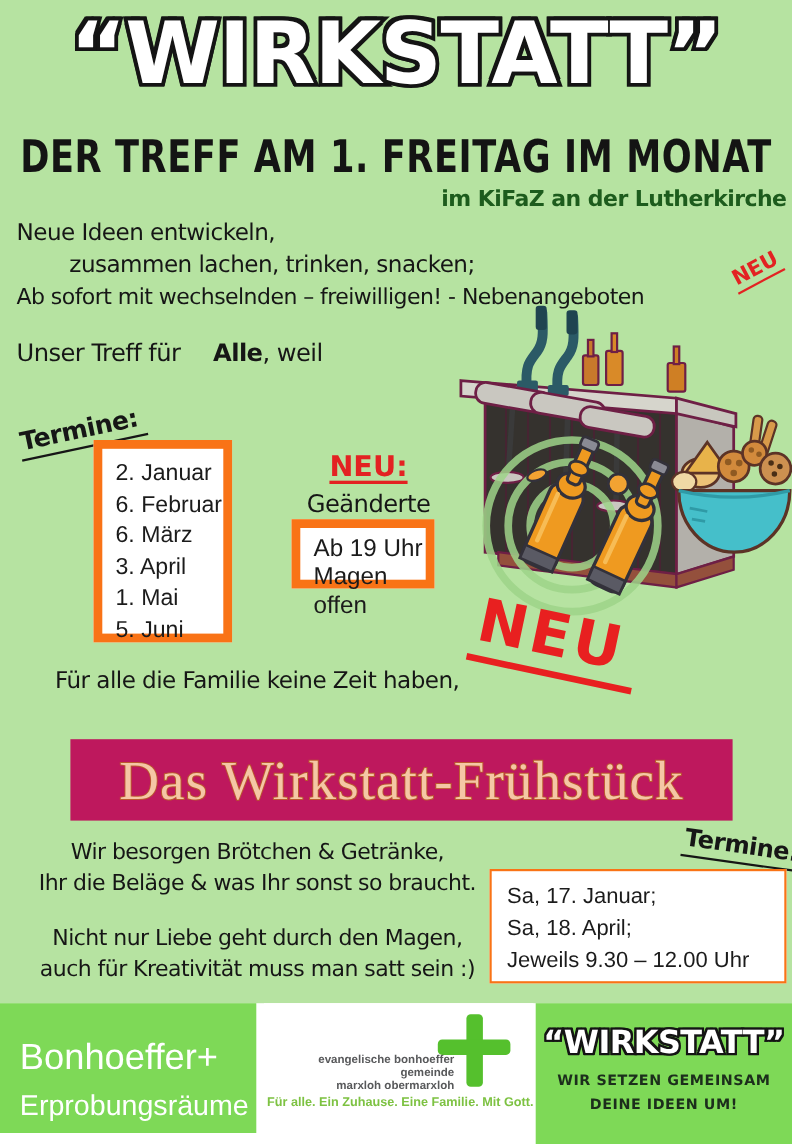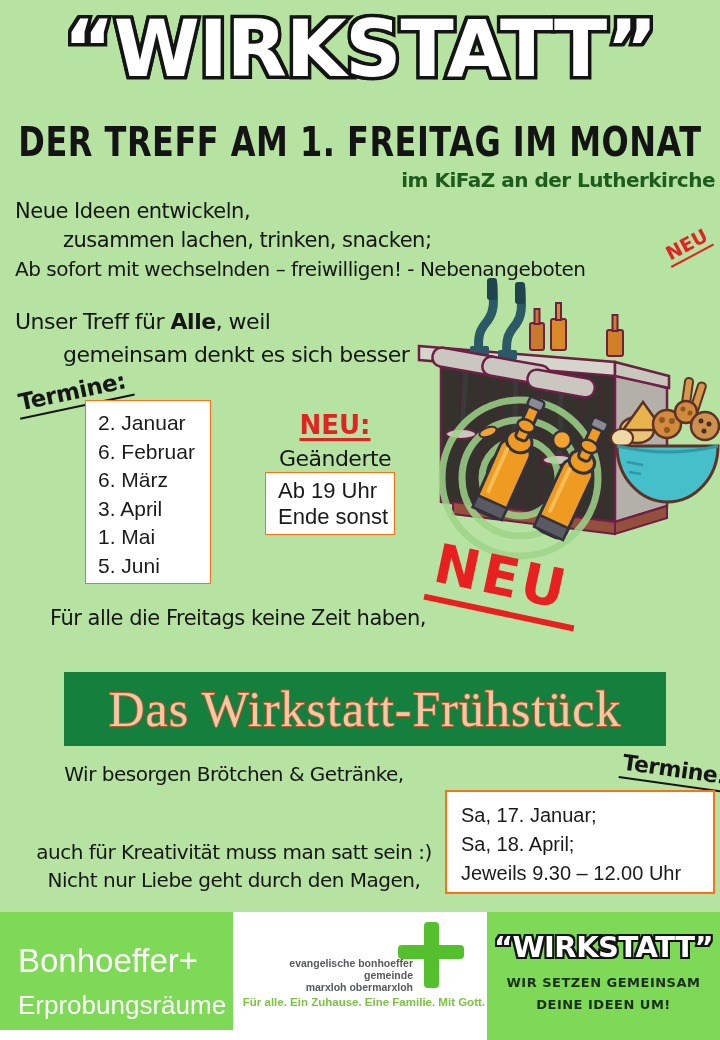--- a/index.html
+++ b/index.html
@@ -17,44 +17,44 @@
   .location{position:absolute;top:168px;right:5px;font-size:20px;font-weight:700;color:#1d5c1d;}
 
   
   .hw{letter-spacing:-0.5px;}
   .intro{position:absolute;left:15px;top:197px;font-size:21px;line-height:29px;}
   .indent{padding-left:48px;}
   .intro .l3{font-size:20px;}
   .neu-tag{position:absolute;left:663px;top:233px;color:#e32222;font-weight:700;font-size:19px;
            transform:rotate(-28deg);border-bottom:2.5px solid #e32222;padding:0 2px 1px 2px;}
   .treff{position:absolute;left:15px;top:305px;font-size:22px;line-height:33px;}
-  .treff b{font-weight:800;}
+  .treff b{font-weight:800;margin-left:23px;}
 
   
   .termine-label{position:absolute;font-weight:600;color:#161616;
                  border-bottom:2.5px solid #161616;padding:0 6px 2px 2px;}
   .t1{left:16px;top:378px;font-size:23px;transform:rotate(-12deg);}
-  .whitebox{position:absolute;background:#fff;border:1px solid #f97316;box-sizing:border-box;
+  .whitebox{position:absolute;background:#fff;border:8px solid #f97316;box-sizing:border-box;
             font-family:"Liberation Sans",sans-serif;color:#1b1b1b;}
   .dates{left:85px;top:400px;width:126px;height:184px;padding:8px 0 0 12px;
          font-size:21px;line-height:28.5px;}
   .neu2{position:absolute;left:230px;top:410px;width:210px;text-align:center;}
   .neu2 .neu-head{font-size:26px;font-weight:800;color:#e32222;text-decoration:underline;
                   text-decoration-thickness:3px;text-underline-offset:4px;}
   .neu2 .uhr-sub{font-size:22px;margin-top:6px;letter-spacing:-0.5px;}
   .timebox{left:265px;top:472px;width:130px;height:63px;padding:5px 0 0 12px;
            font-size:22px;line-height:26px;}
 
   .big-neu{position:absolute;left:437px;top:536px;font-size:54px;font-weight:800;color:#e82020;
            letter-spacing:3px;line-height:1;transform:rotate(12deg);transform-origin:left top;
            border-bottom:6px solid #e82020;padding:0 14px 5px 4px;}
 
   
   .fr-intro{position:absolute;left:50px;top:602px;font-size:21px;line-height:33px;}
-  .fr-titlebox{position:absolute;left:64px;top:672px;width:602px;height:74px;background:#15803d;
+  .fr-titlebox{position:absolute;left:64px;top:672px;width:602px;height:74px;background:#be185d;
                display:flex;align-items:center;justify-content:center;}
   .fr-title{font-family:"Liberation Serif",serif;font-size:50px;letter-spacing:1px;
             color:#f5c7a5;-webkit-text-stroke:1.8px #bb5a2e;paint-order:stroke fill;}
   .fr-body{position:absolute;left:0;width:468px;text-align:center;font-size:20px;line-height:28px;}
   .fb1{top:760px;} .fb2{top:838px;}
 
   
   .t2{left:620px;top:757px;font-size:22px;transform:rotate(8deg);}
   .box2{left:445px;top:790px;width:270px;height:104px;border-width:2.5px;
         padding:9px 0 0 14px;font-size:20px;line-height:29px;}
@@ -91,21 +91,20 @@
 
   <div class="intro hw">
     <div>Neue Ideen entwickeln,</div>
     <div class="indent">zusammen lachen, trinken, snacken;</div>
     <div class="l3">Ab sofort mit wechselnden – freiwilligen! - Nebenangeboten</div>
   </div>
   <div class="neu-tag">NEU</div>
 
   <div class="treff hw">
     <div><span>Unser Treff für </span><b>Alle</b><span>, weil</span></div>
-    <div class="indent">gemeinsam denkt es sich besser</div>
   </div>
 
   <svg class="illu" viewBox="0 0 305 300">
 
     <g>
       <polygon points="26,92 200,108 200,256 26,236" fill="#35322e" stroke="#6e1f45" stroke-width="2.5"></polygon>
       <g stroke="#5a1838" stroke-width="1.5" opacity="0.6">
         <line x1="45" y1="95" x2="45" y2="238"></line>
           <line x1="65" y1="97" x2="65" y2="241"></line>
         <line x1="85" y1="99" x2="85" y2="243"></line>
@@ -222,37 +221,38 @@
     <div>1. Mai</div>
     <div>5. Juni</div>
   </div>
 
   <div class="neu2">
     <div class="neu-head">NEU:</div>
     <div class="uhr-sub hw">Geänderte Uhrzeiten</div>
   </div>
   <div class="whitebox timebox">
     <div>Ab 19 Uhr</div>
-    <div>Ende sonst</div>
+    <div>Magen offen</div>
   </div>
 
   <div class="big-neu">NEU</div>
 
   <div class="fr-intro hw">
-    <div>Für alle die Freitags keine Zeit haben,</div>
+    <div>Für alle die Familie keine Zeit haben,</div>
   </div>
   <div class="fr-titlebox">
     <span class="fr-title">Das Wirkstatt-Frühstück</span>
   </div>
   <div class="fr-body hw fb1">
     <div>Wir besorgen Brötchen &amp; Getränke,</div>
+    <div>Ihr die Beläge &amp; was Ihr sonst so braucht.</div>
   </div>
   <div class="fr-body hw fb2">
+    <div>Nicht nur Liebe geht durch den Magen,</div>
     <div>auch für Kreativität muss man satt sein :)</div>
-    <div>Nicht nur Liebe geht durch den Magen,</div>
   </div>
 
   <div class="termine-label hw t2">Termine:</div>
   <div class="whitebox box2">
     <div>Sa, 17. Januar;</div>
     <div>Sa, 18. April;</div>
     <div>Jeweils 9.30 – 12.00 Uhr</div>
   </div>
 
   <div class="footer-bg"></div>

